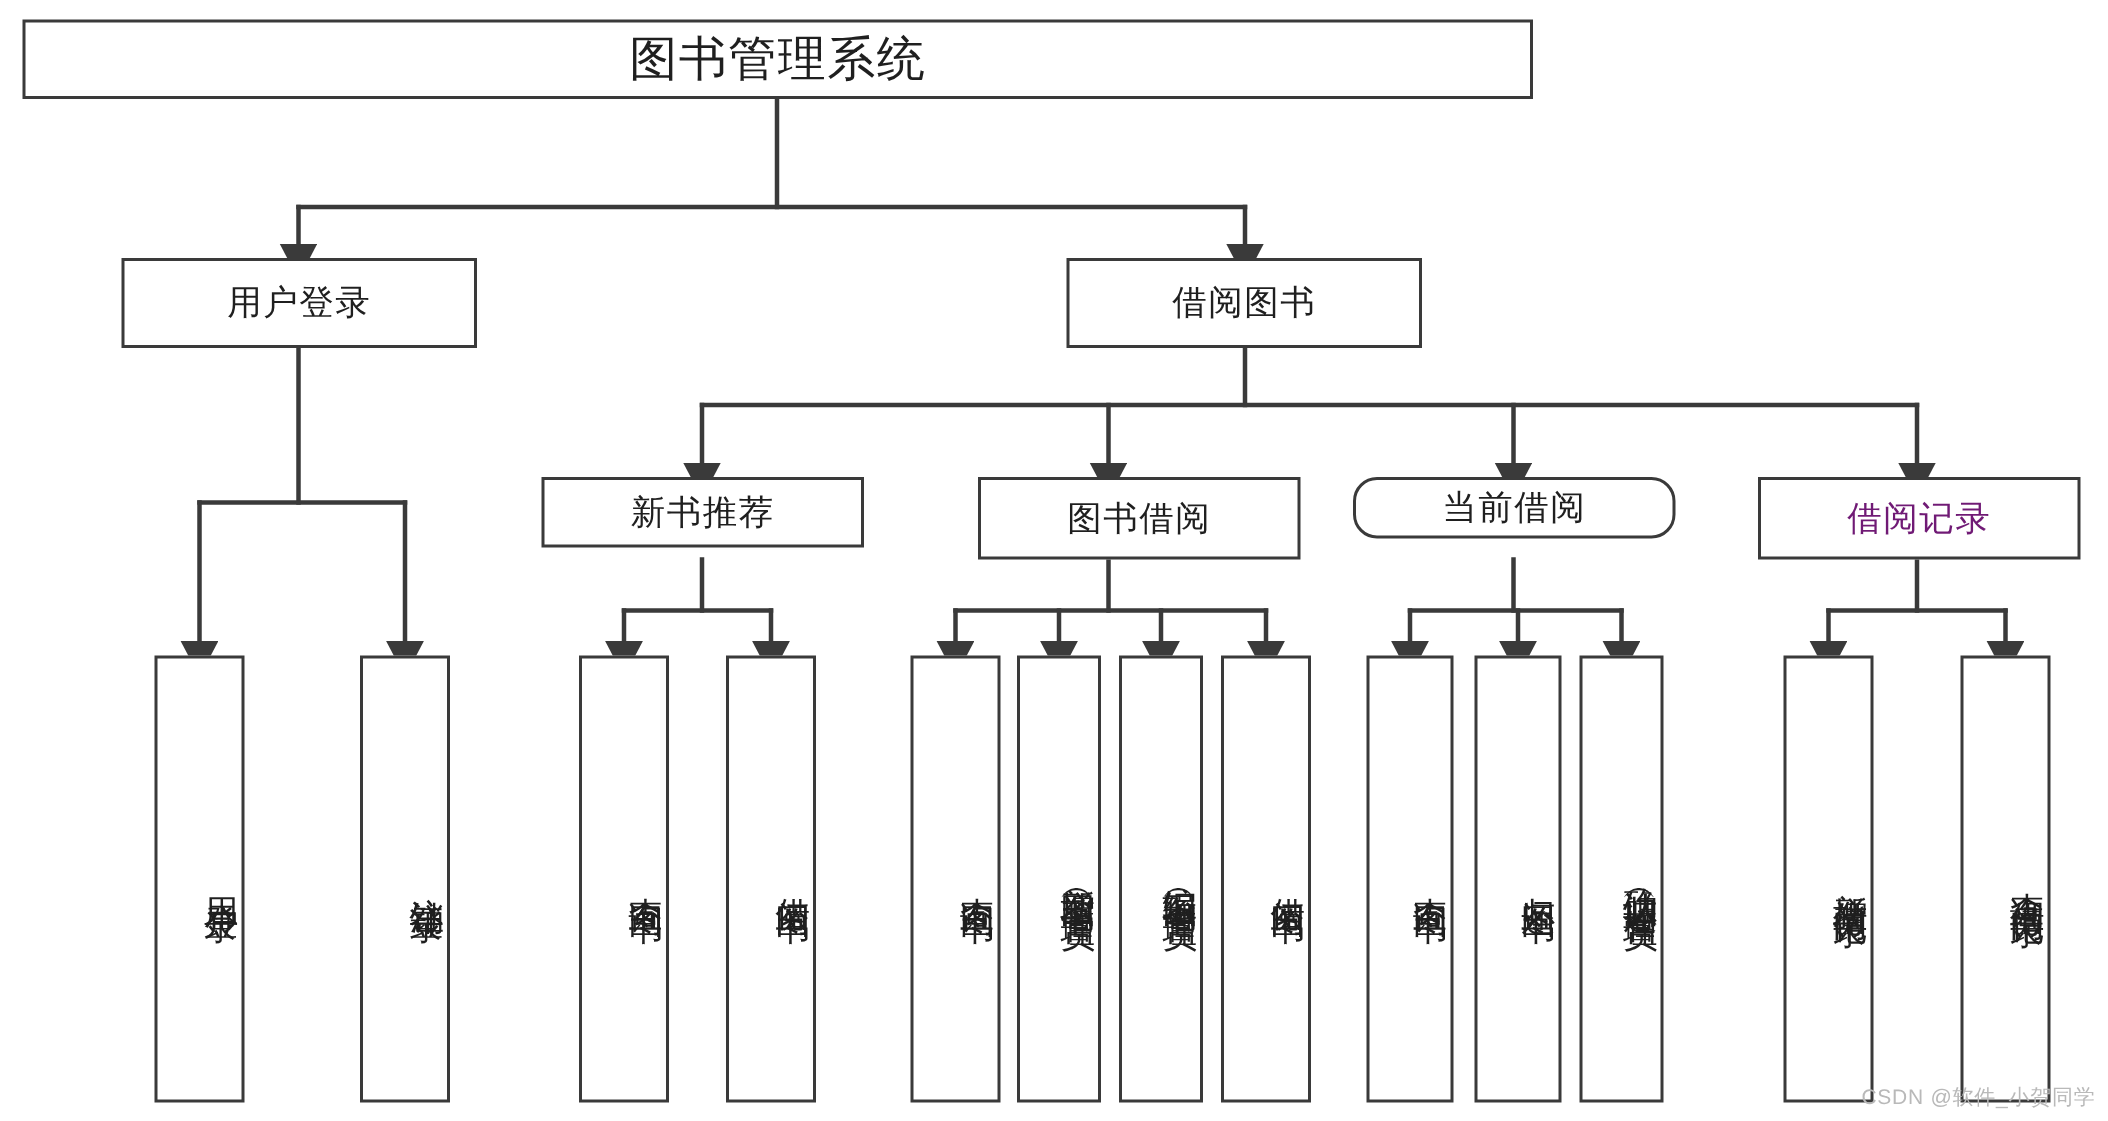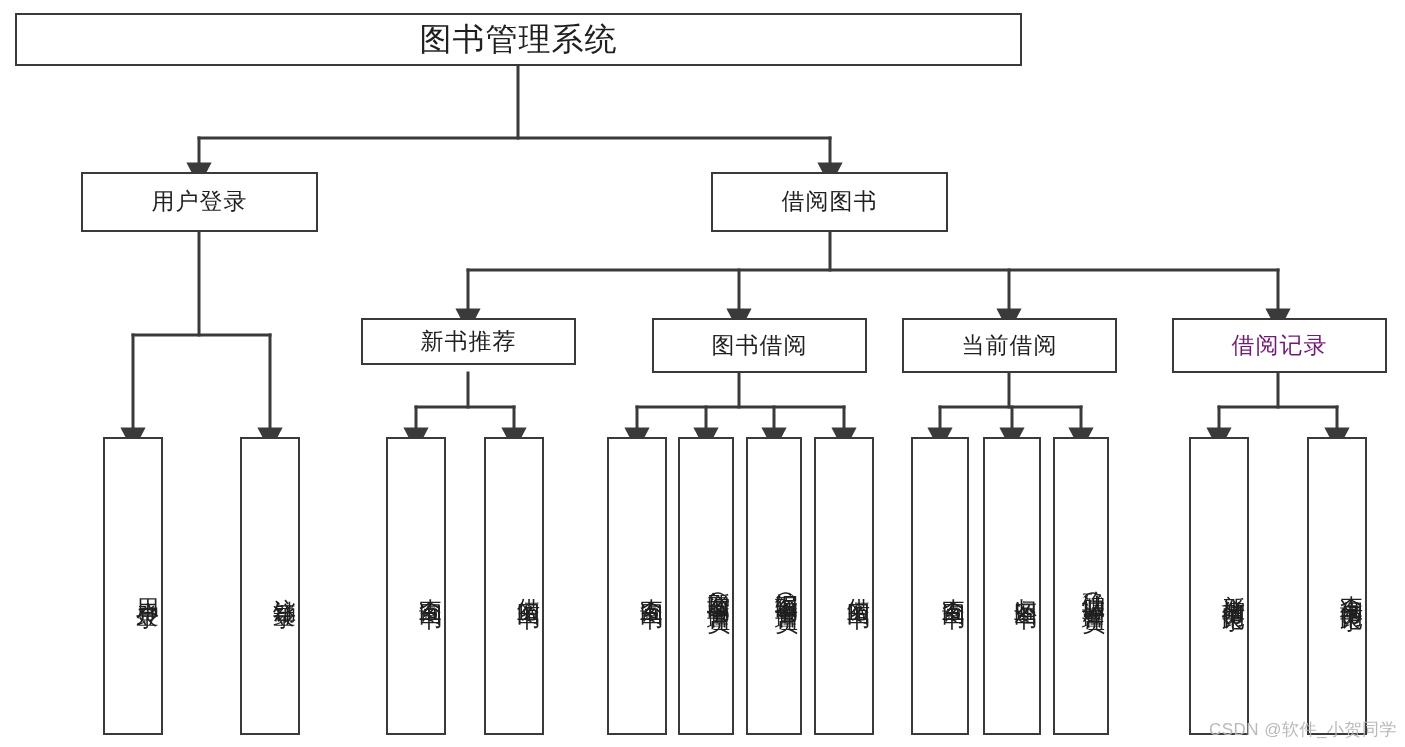--- a/index.html
+++ b/index.html
@@ -58,21 +58,21 @@
   }
   .node.vert .vlabel {
     writing-mode: vertical-rl;
     text-orientation: upright;
     display: block;
   }
   #watermark {
     position: absolute;
     right: 8px;
     bottom: 6px;
-    font-size: 17px;
+    font-size: 14px;
     color: #b9b9b9;
     letter-spacing: 0.5px;
     white-space: nowrap;
     z-index: 5;
     font-family: "Liberation Sans", "DejaVu Sans", sans-serif;
   }
 </style>
 </head>
 <body>
 
@@ -128,21 +128,21 @@
     </g>
   </svg>
 
   <div class="node horiz root" id="node-root" style="left: 15px; top: 13px; width: 1007px; height: 53px; border-color: rgb(58, 58, 58); background: rgb(255, 255, 255); color: rgb(31, 31, 31);">图书管理系统</div>
 
   <div class="node horiz" id="node-l2-0" style="left: 81px; top: 172px; width: 237px; height: 60px; border-color: rgb(58, 58, 58); background: rgb(255, 255, 255); color: rgb(31, 31, 31);">用户登录</div>
   <div class="node horiz" id="node-l2-1" style="left: 711px; top: 172px; width: 237px; height: 60px; border-color: rgb(58, 58, 58); background: rgb(255, 255, 255); color: rgb(31, 31, 31);">借阅图书</div>
 
   <div class="node horiz" id="node-l3-0" style="left: 361px; top: 318px; width: 215px; height: 47px; border-color: rgb(58, 58, 58); background: rgb(255, 255, 255); color: rgb(31, 31, 31);">新书推荐</div>
   <div class="node horiz" id="node-l3-1" style="left: 632px; top: 318px; width: 215px; height: 55px; border-color: rgb(58, 58, 58); background: rgb(255, 255, 255); color: rgb(31, 31, 31); margin-left: 20px;">图书借阅</div>
-  <div class="node horiz" id="node-l3-2" style="left: 902px; top: 318px; width: 215px; height: 55px; border-color: rgb(58, 58, 58); background: rgb(255, 255, 255); color: rgb(31, 31, 31);">当前借阅</div>
+  <div class="node horiz" id="node-l3-2" style="left: 902px; top: 318px; width: 215px; height: 41px; border-color: rgb(58, 58, 58); background: rgb(255, 255, 255); color: rgb(31, 31, 31); border-radius: 16px;">当前借阅</div>
   <div class="node horiz" id="node-l3-3" style="left: 1172px; top: 318px; width: 215px; height: 55px; border-color: rgb(58, 58, 58); background: rgb(255, 255, 255); color: #701a75;">借阅记录</div>
 
   <div class="node vert" id="node-leaf-0" style="left: 103px; top: 437px; width: 60px; height: 298px; border-color: rgb(58, 58, 58); background: rgb(255, 255, 255); color: rgb(31, 31, 31);">
       <span class="vlabel">用户登录</span>
     </div>
   <div class="node vert" id="node-leaf-1" style="left: 240px; top: 437px; width: 60px; height: 298px; border-color: rgb(58, 58, 58); background: rgb(255, 255, 255); color: rgb(31, 31, 31);">
       <span class="vlabel">注销登录</span>
     </div>
   <div class="node vert" id="node-leaf-2" style="left: 386px; top: 437px; width: 60px; height: 298px; border-color: rgb(58, 58, 58); background: rgb(255, 255, 255); color: rgb(31, 31, 31);">
       <span class="vlabel">查询图书</span>

